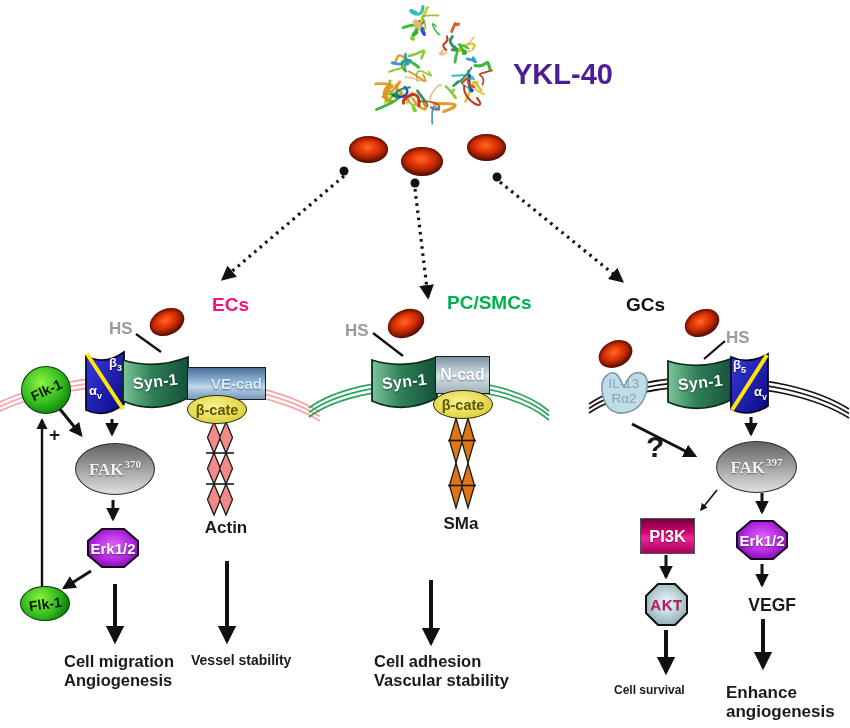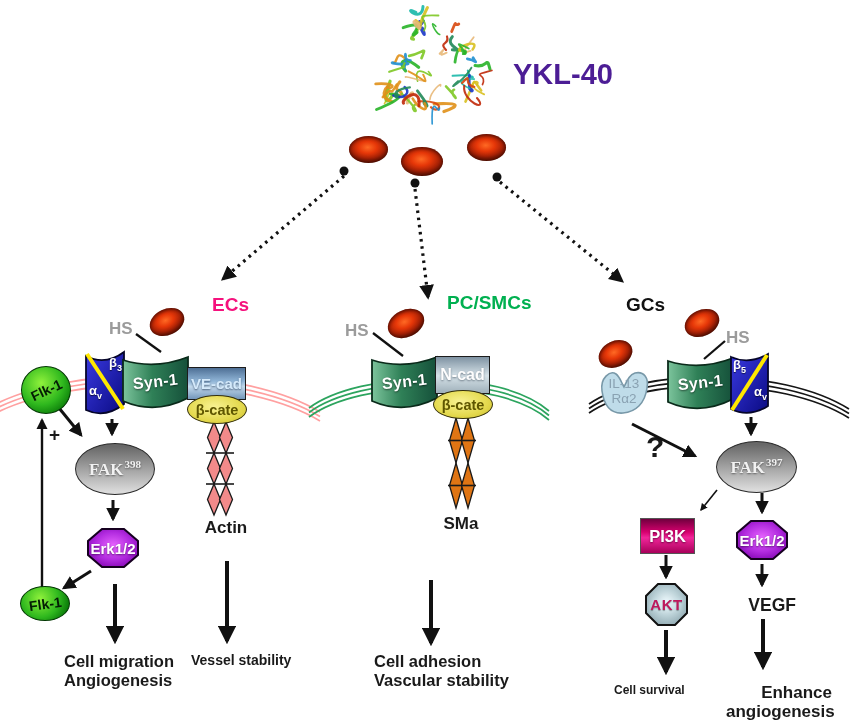--- a/index.html
+++ b/index.html
@@ -7,21 +7,21 @@
          font-family:"Liberation Sans",sans-serif;overflow:hidden;}
   .abs{position:absolute;}
   .lbl{position:absolute;font-weight:bold;color:#1a1a1a;white-space:nowrap;}
   .red-ellipse{position:absolute;border-radius:50%;
     background:radial-gradient(ellipse 62% 58% at 48% 42%, #ff6a24 0%, #e63708 38%, #a82206 70%, #571102 100%);
     box-shadow:inset 0 2px 3px rgba(40,5,0,.45), inset 0 -2px 4px rgba(70,10,0,.5);}
   .shape{position:absolute;}
   .shape-text{position:absolute;inset:0;display:flex;align-items:center;justify-content:center;font-weight:bold;}
   .cyl-label{color:#fff;font-size:16px;letter-spacing:.3px;text-shadow:0 1px 2px rgba(0,0,0,.55);transform:rotate(-6deg);}
   .box{position:absolute;border:1.5px solid #1c1c1c;display:flex;align-items:center;justify-content:center;font-weight:bold;}
-  .vecad-box{background:linear-gradient(180deg,#4e6f95 0%,#8fb4d6 42%,#c2d9ec 60%,#7396ba 100%);color:#d5eafb;font-size:15px;text-shadow:0 1px 2px rgba(10,30,60,.6);}
+  .vecad-box{background:linear-gradient(180deg,#4e6f95 0%,#8fb4d6 42%,#c2d9ec 60%,#7396ba 100%);color:#d5eafb;font-size:15px;text-shadow:0 1px 2px rgba(10,30,60,.6);padding-left:20px;}
   .ncad-box{background:linear-gradient(180deg,#7e92a2 0%,#d6e2e8 52%,#9fb0ba 100%);color:#fdfdfd;font-size:16px;text-shadow:0 1px 2px rgba(40,55,70,.55);}
   .pi3k-box{background:linear-gradient(180deg,#70003e 0%,#d6006e 38%,#f1269a 55%,#a8005a 100%);border:1.5px solid #555;color:#fff;font-size:16.5px;text-shadow:0 1px 2px rgba(60,0,35,.7);}
   .bcate{position:absolute;border-radius:50%;border:1.5px solid #35300a;
     background:radial-gradient(ellipse at 45% 40%, #f8f292 0%, #e4d94e 60%, #c9bc28 100%);
     display:flex;align-items:center;justify-content:center;font-weight:bold;color:#5e5600;font-size:14.5px;}
   .fak{position:absolute;border-radius:50%;border:1.5px solid #2a2a2a;
     background:linear-gradient(180deg,#686868 5%,#a8a8a8 55%,#dadada 95%);
     display:flex;align-items:center;justify-content:center;font-weight:bold;color:#f2f2f2;
     font-size:17px;text-shadow:0 1px 2px rgba(0,0,0,.45);font-family:"Liberation Serif",serif;}
   .fak sup{font-size:11px;margin-left:1px;}
@@ -241,21 +241,21 @@
 
   <div class="bcate" style="left:187px;top:395px;width:58px;height:27px;z-index:3">
     <span>β-cate</span>
   </div>
 
   <div class="lbl" style="left:203px;top:518px;width:46px;text-align:center;font-size:17px;">Actin</div>
 
   <div class="lbl" style="left:49px;top:424px;font-size:19px;">+</div>
 
   <div class="fak" style="left:75px;top:443px;width:78px;height:50px;z-index:2">
-    <span><span>FAK</span><sup>398</sup></span>
+    <span><span>FAK</span><sup>370</sup></span>
   </div>
 
   <div class="shape" style="left:86px;top:527px;width:54px;height:42px;z-index:2">
     <svg width="54" height="42" viewBox="0 0 54 42">
       <polygon points="16,2 38,2 52,14 52,28 38,40 16,40 2,28 2,14" fill="url(#gErk)" stroke="#160020" stroke-width="2"></polygon>
     </svg>
     <span class="shape-text oct-text">Erk1/2</span>
   </div>
 
   <div class="flk" style="left:20px;top:586px;width:48px;height:33px;z-index:2">
@@ -347,18 +347,18 @@
   <div class="shape" style="left:735px;top:519px;width:54px;height:42px;z-index:2">
     <svg width="54" height="42" viewBox="0 0 54 42">
       <polygon points="16,2 38,2 52,14 52,28 38,40 16,40 2,28 2,14" fill="url(#gErk)" stroke="#160020" stroke-width="2"></polygon>
     </svg>
     <span class="shape-text oct-text">Erk1/2</span>
   </div>
 
   <div class="lbl" style="left:734px;top:595px;width:62px;text-align:right;font-size:17.5px;">VEGF</div>
 
   <div class="lbl" style="left:614px;top:683px;font-size:12px;">Cell survival</div>
-  <div class="lbl" style="left:726px;top:683px;width:106px;text-align:right;font-size:17px;line-height:19px;">
+  <div class="lbl" style="left:726px;top:683px;width:106px;text-align:left;font-size:17px;line-height:19px;">
     <div>Enhance</div>
     <div>angiogenesis</div>
   </div>
 
 </div>
 
 </body></html>

